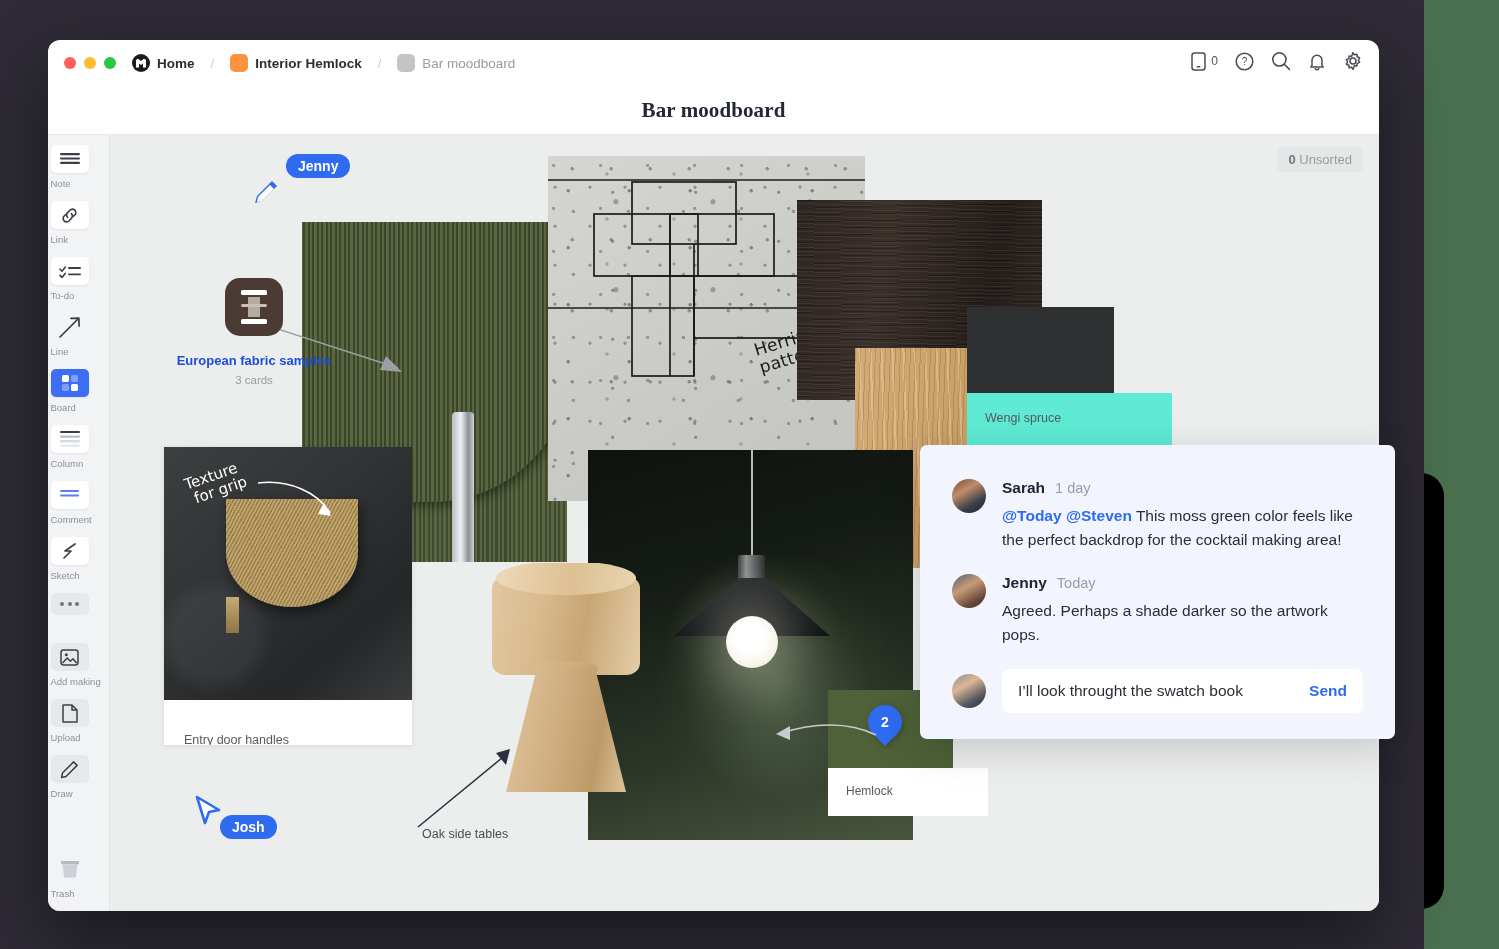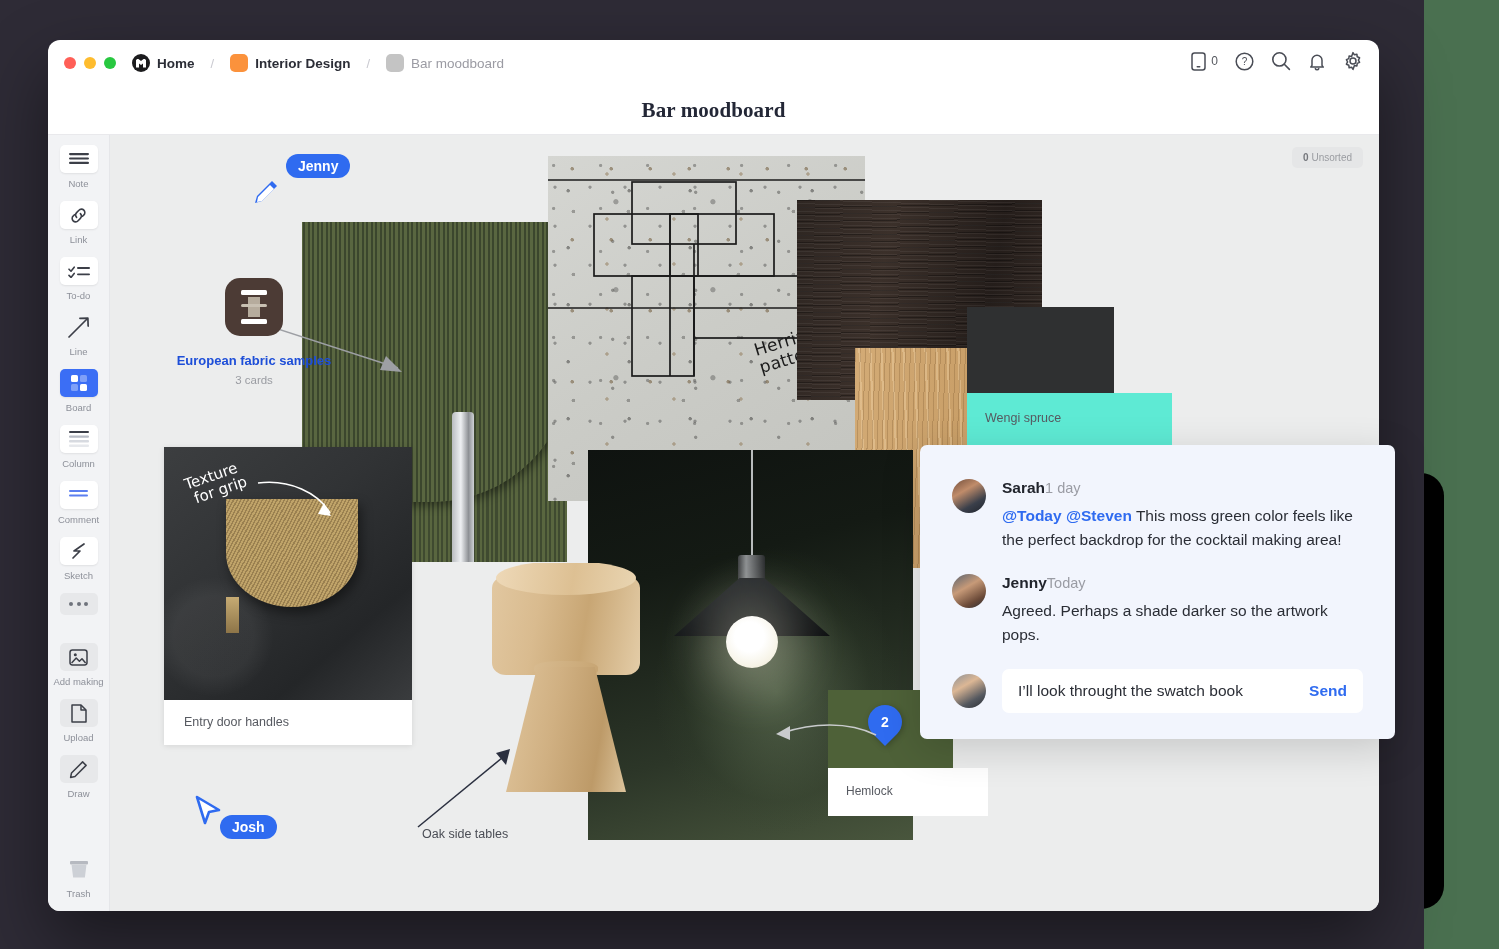--- a/index.html
+++ b/index.html
@@ -55,33 +55,33 @@
   .av2 { margin-left: -9px; }
   .share-btn { background: #3a3f4e; color: #fff; font-size: 12.5px; font-weight: bold; padding: 6px 14px; border-radius: 6px; border: none; cursor: pointer; }
   .dd { display: flex; align-items: center; gap: 5px; font-size: 13px; color: #3c404c; cursor: pointer; }
   .chev { width: 8px; height: 8px; border-right: 1.6px solid #6a6e79; border-bottom: 1.6px solid #6a6e79; transform: rotate(45deg) translate(-2px,-2px); }
 
   
   .body { display: flex; height: 777px; border-top: 1px solid #e9e9ec; }
 
   
   .sidebar { width: 62px; background: #f2f3f5; border-right: 1px solid #e5e6e9; display: flex; flex-direction: column; align-items: center; padding-top: 10px; position: relative; }
-  .tool { width: 56px; display: flex; flex-direction: column; align-items: center; margin-bottom: 12px; cursor: pointer; }
+  .tool { width: 56px; display: flex; flex-direction: column; align-items: flex-start; margin-bottom: 12px; cursor: pointer; }
   .tool-box { width: 38px; height: 28px; background: #fff; border-radius: 5px; display: flex; align-items: center; justify-content: center; box-shadow: 0 1px 2px rgba(0,0,0,.08); }
   .tool-box.plain { background: transparent; box-shadow: none; }
   .tool-box.active { background: #3b6ef5; }
   .tool-box.grey { background: #e7e8ea; box-shadow: none; }
   .tool-lbl { font-size: 9.5px; color: #8d9099; margin-top: 5px; }
   .dots { width: 38px; height: 22px; display: flex; align-items: center; justify-content: center; gap: 3.5px; }
   .dot { width: 4px; height: 4px; border-radius: 50%; background: #6f737c; }
   .spacer { flex: 1; }
 
   
   .canvas { flex: 1; background: #eceded; position: relative; overflow: hidden; }
-  .unsorted { position: absolute; right: 16px; top: 12px; background: #e5e6e7; color: #9a9ca1; font-size: 10px; padding: 5px 11px; border-radius: 5px; }
+  .unsorted { position: absolute; right: 16px; top: 12px; background: #e5e6e7; color: #9a9ca1; font-size: 13px; padding: 5px 11px; border-radius: 5px; }
   .unsorted b { color: #75777c; font-weight: bold; }
 
   
   .piece { position: absolute; overflow: hidden; }
 
   .corduroy { left: 192px; top: 87px; width: 265px; height: 340px;
     background:
       radial-gradient(ellipse 220px 240px at 5% 20%, #566240 0%, #4b5639 42%, transparent 45%),
       repeating-linear-gradient(90deg, #3f4a30 0 2px, #59663f 2px 4.5px),
       linear-gradient(160deg,#9b7d55 0%, #6d5b40 55%, #4a3c2a 100%);
@@ -156,21 +156,21 @@
     background:
       radial-gradient(circle at 20% 75%, rgba(255,255,255,.05) 0 40px, transparent 60px),
       linear-gradient(140deg,#3c3e40 0%, #313335 40%, #242628 75%, #3a3c3e 100%); }
   .handle-shape { position: absolute; left: 62px; top: 52px; width: 132px; height: 108px;
     background: repeating-linear-gradient(118deg, #9a8050 0 1.4px, #bfa369 1.4px 3.2px);
     border-radius: 0 0 132px 132px / 0 0 108px 108px;
     box-shadow: 3px 6px 12px rgba(0,0,0,.45); }
   .handle-lip { position: absolute; left: 62px; top: 150px; width: 13px; height: 36px; background: linear-gradient(180deg,#c6ab73,#8d7548); }
   .hand-grip { position: absolute; left: 22px; top: 20px; font-family: "DejaVu Sans", sans-serif; font-size: 15px; color: #fff; transform: rotate(-19deg); line-height: 1.08; font-weight: 500; }
   .handles-cap { position: absolute; left: 0; top: 253px; width: 248px; height: 45px; }
-  .handles-cap span { position: absolute; left: 20px; top: 15px; font-size: 12.5px; color: #575a61; }
+  .handles-cap span { position: absolute; left: 20px; top: 33px; font-size: 12.5px; color: #575a61; }
 
   .hemlock-sw { left: 718px; top: 555px; width: 125px; height: 78px; background: #4e6138; }
   .hemlock-card { left: 718px; top: 633px; width: 160px; height: 48px; background: #fff; }
   .hemlock-card span { position: absolute; left: 18px; top: 16px; font-size: 12px; color: #575a61; }
   .pin { position: absolute; left: 758px; top: 570px; width: 34px; height: 34px; background: #2f6bf0; border-radius: 50% 50% 50% 0; transform: rotate(-45deg); display: flex; align-items: center; justify-content: center; box-shadow: 0 2px 6px rgba(0,0,0,.25); cursor: pointer; }
   .pin span { transform: rotate(45deg); color: #fff; font-size: 14px; font-weight: bold; }
 
   
   .boardcard { position: absolute; left: 64px; top: 143px; width: 160px; text-align: center; cursor: pointer; }
   .bc-icon { width: 58px; height: 58px; border-radius: 15px; background: #4c3b35; margin: 0 auto; position: relative; }
@@ -184,21 +184,21 @@
 
   
   .cursor-lbl { position: absolute; background: #2f6bf0; color: #fff; font-size: 14px; font-weight: bold; padding: 4px 12px; border-radius: 13px; }
   .pen-cursor { position: absolute; left: 139px; top: 42px; width: 30px; height: 30px; }
   .arrow-cursor { position: absolute; left: 84px; top: 660px; }
 
   
   .panel { position: absolute; left: 920px; top: 445px; width: 475px; background: #f2f5fd; border-radius: 7px; padding: 34px 32px 26px; box-shadow: 0 10px 40px rgba(0,0,0,.16); }
   .cmt { display: flex; gap: 16px; margin-bottom: 22px; }
   .cmt-av { width: 34px; height: 34px; border-radius: 50%; flex: none; background-size: cover; }
-  .cmt-hd { display: flex; align-items: baseline; margin-bottom: 7px; }
+  .cmt-hd { display: flex; align-items: baseline; gap: 10px; margin-bottom: 7px; }
   .cmt-name { font-size: 15.5px; font-weight: bold; color: #21242c; }
   .cmt-time { font-size: 14.5px; color: #9a9ca4; }
   .cmt-body { font-size: 15.5px; color: #2a2d35; line-height: 1.55; }
   .mention { color: #2f6bf0; font-weight: bold; }
   .reply { display: flex; gap: 16px; align-items: center; }
   .reply-box { flex: 1; background: #fff; border-radius: 7px; height: 44px; display: flex; align-items: center; padding: 0 16px; }
   .reply-input { flex: 1; border: none; outline: none; font-size: 15.5px; color: #2a2d35; font-family: "Liberation Sans", sans-serif; background: transparent; }
   .send { color: #2f6bf0; font-size: 15.5px; font-weight: bold; cursor: pointer; }
 
   
@@ -222,21 +222,21 @@
         <span class="light l-red"></span>
         <span class="light l-yellow"></span>
         <span class="light l-green"></span>
       </div>
 
       <div class="crumb">
         <span class="crumb-ico home"></span>
         <span class="crumb-txt">Home</span>
         <span class="sep">/</span>
         <span class="crumb-ico orange"></span>
-        <span class="crumb-txt">Interior Design</span>
+        <span class="crumb-txt">Interior Hemlock</span>
         <span class="sep">/</span>
         <span class="crumb-ico grey"></span>
         <span class="crumb-txt dim">Bar moodboard</span>
       </div>
 
       <div class="tb-right">
         <span class="mobile-wrap">
           <span class="ticon">
             <svg width="15" height="19" viewBox="0 0 15 19">
                 <rect x="1" y="1" width="13" height="17" rx="2.5" fill="none" stroke="#4a4d56" stroke-width="1.5"></rect>

